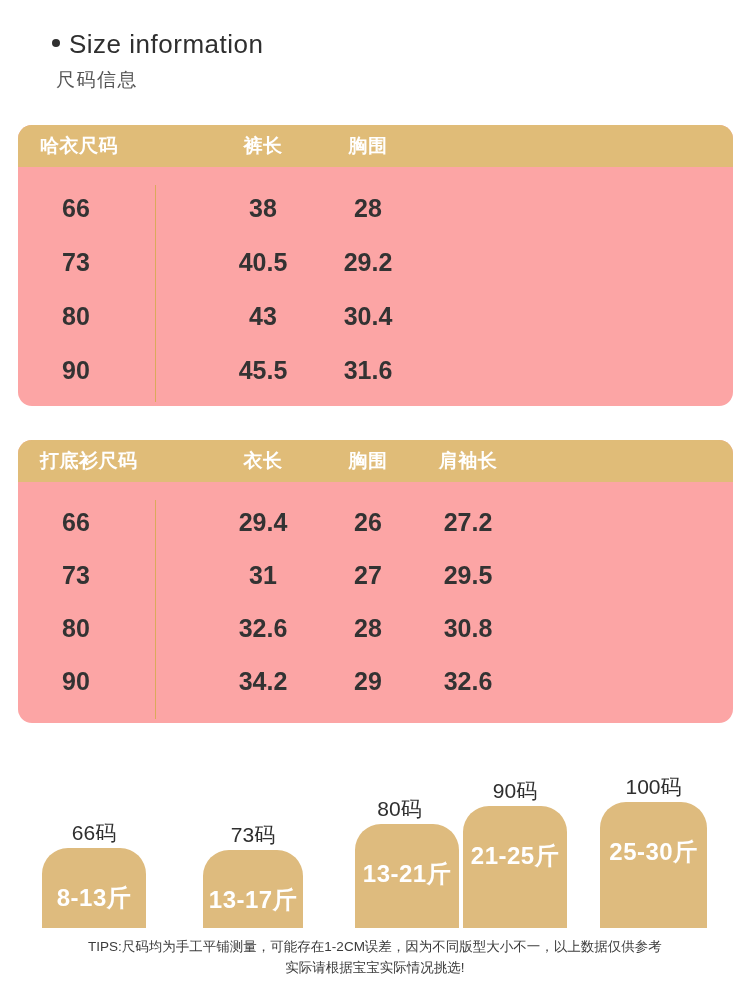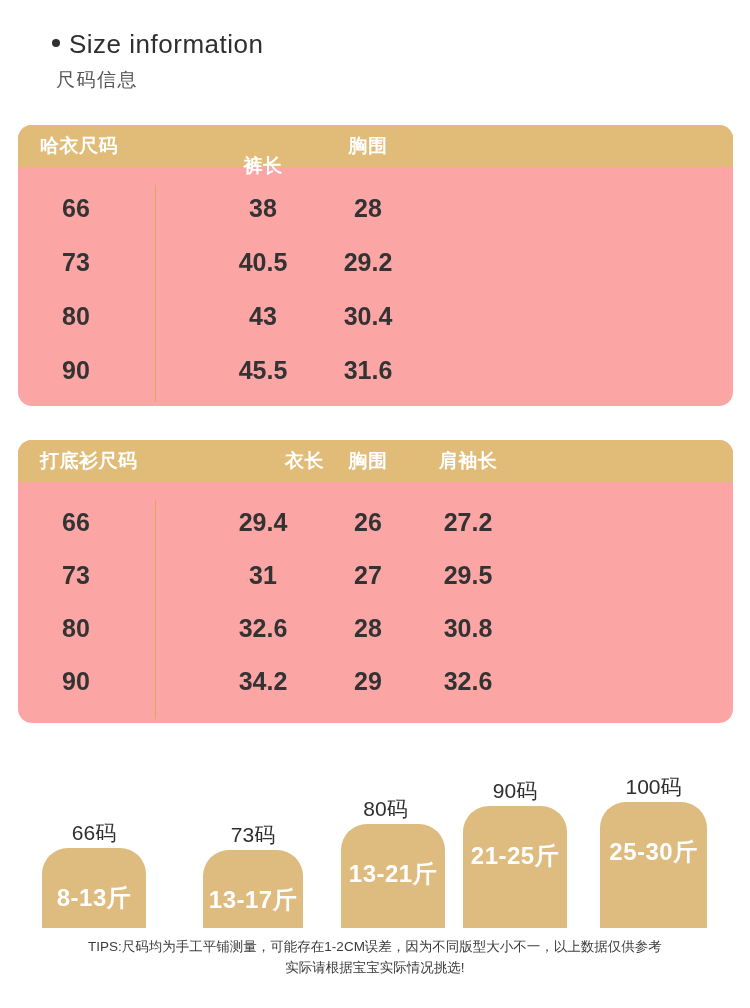--- a/index.html
+++ b/index.html
@@ -109,30 +109,30 @@
     color: #333333;
     white-space: nowrap;
   }
   #table-1 .row .cell { height: 54px; line-height: 54px; }
 
   
   #table-1 .c0 { left: 44px; }
   #table-1 .c1 { left: 200px; width: 90px; text-align: center; }
   #table-1 .c2 { left: 305px; width: 90px; text-align: center; }
   #table-1 .table-head .c0 { left: 22px; }
-  #table-1 .table-head .c1 { left: 200px; width: 90px; text-align: center; margin-top: 20px; }
+  #table-1 .table-head .c1 { left: 200px; width: 90px; text-align: center; }
   #table-1 .table-head .c2 { left: 305px; width: 90px; text-align: center; }
 
   
   #table-2 .c0 { left: 44px; }
   #table-2 .c1 { left: 200px; width: 90px; text-align: center; }
   #table-2 .c2 { left: 305px; width: 90px; text-align: center; }
   #table-2 .c3 { left: 400px; width: 100px; text-align: center; }
   #table-2 .table-head .c0 { left: 22px; }
-  #table-2 .table-head .c1 { left: 216px; width: 90px; text-align: right; }
+  #table-2 .table-head .c1 { left: 200px; width: 90px; text-align: center; }
   #table-2 .table-head .c2 { left: 305px; width: 90px; text-align: center; }
   #table-2 .table-head .c3 { left: 400px; width: 100px; text-align: center; }
 
   
   .bars {
     position: absolute;
     left: 0;
     top: 756px;
     width: 750px;
     height: 172px;
@@ -269,21 +269,21 @@
     <div class="bar-shape">
       <div class="bar-value">8-13斤</div>
     </div>
   </div>
   <div class="bar-group" style="left:203px; width:100px; height:78px;">
     <div class="bar-label">73码</div>
     <div class="bar-shape">
       <div class="bar-value">13-17斤</div>
     </div>
   </div>
-  <div class="bar-group" style="left:326px; width:104px; height:104px;padding-left:15px;">
+  <div class="bar-group" style="left:340px; width:104px; height:104px;padding-left:15px;">
     <div class="bar-label">80码</div>
     <div class="bar-shape">
       <div class="bar-value">13-21斤</div>
     </div>
   </div>
   <div class="bar-group" style="left:463px; width:104px; height:122px;">
     <div class="bar-label">90码</div>
     <div class="bar-shape">
       <div class="bar-value">21-25斤</div>
     </div>

